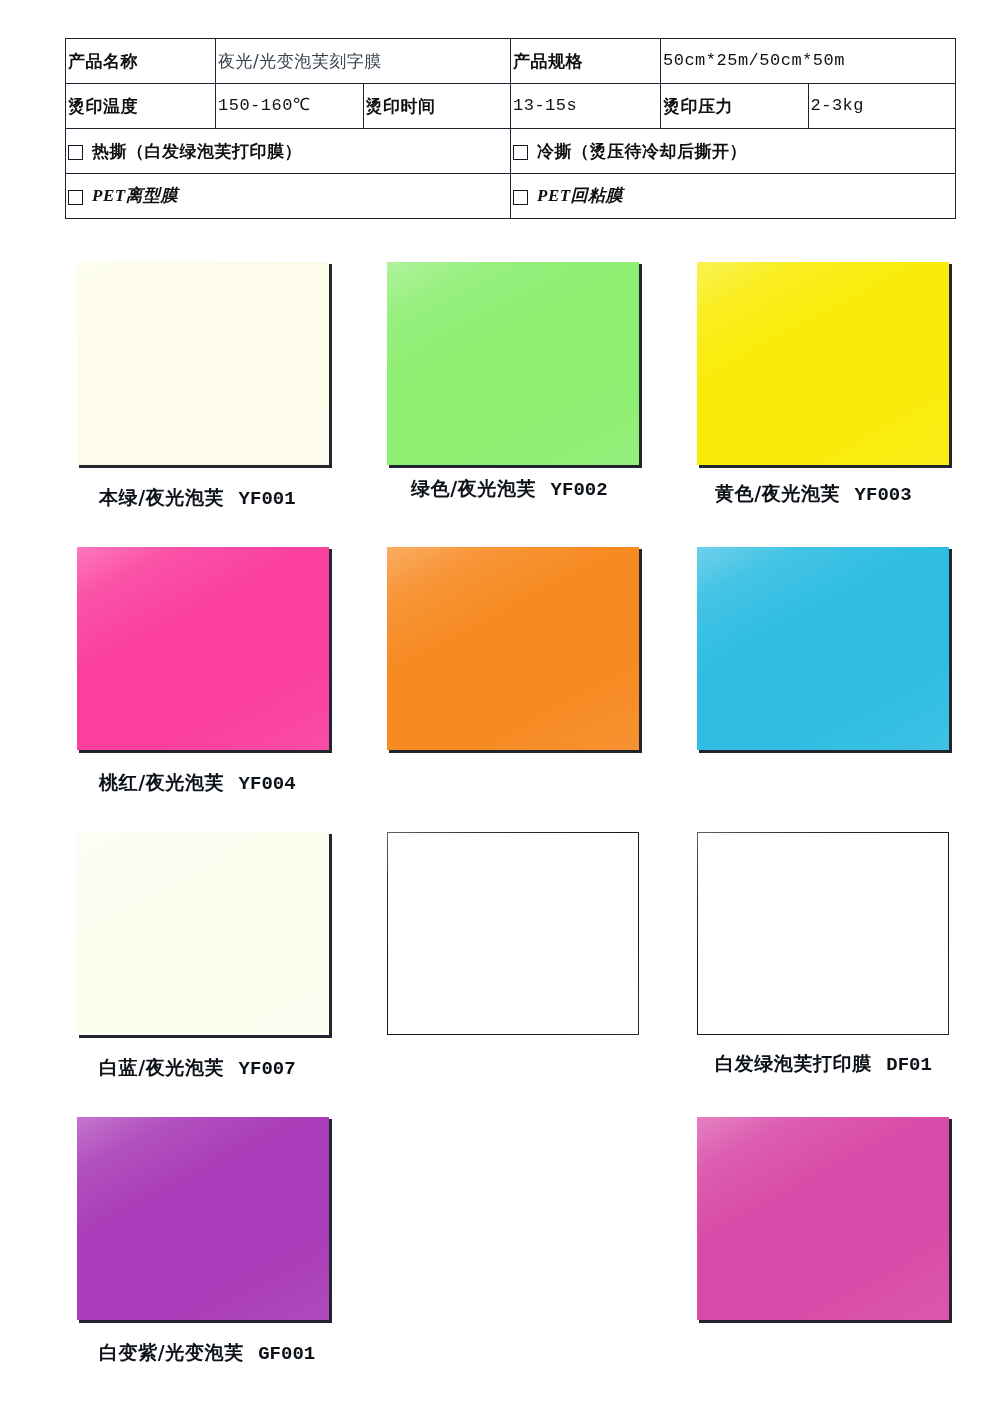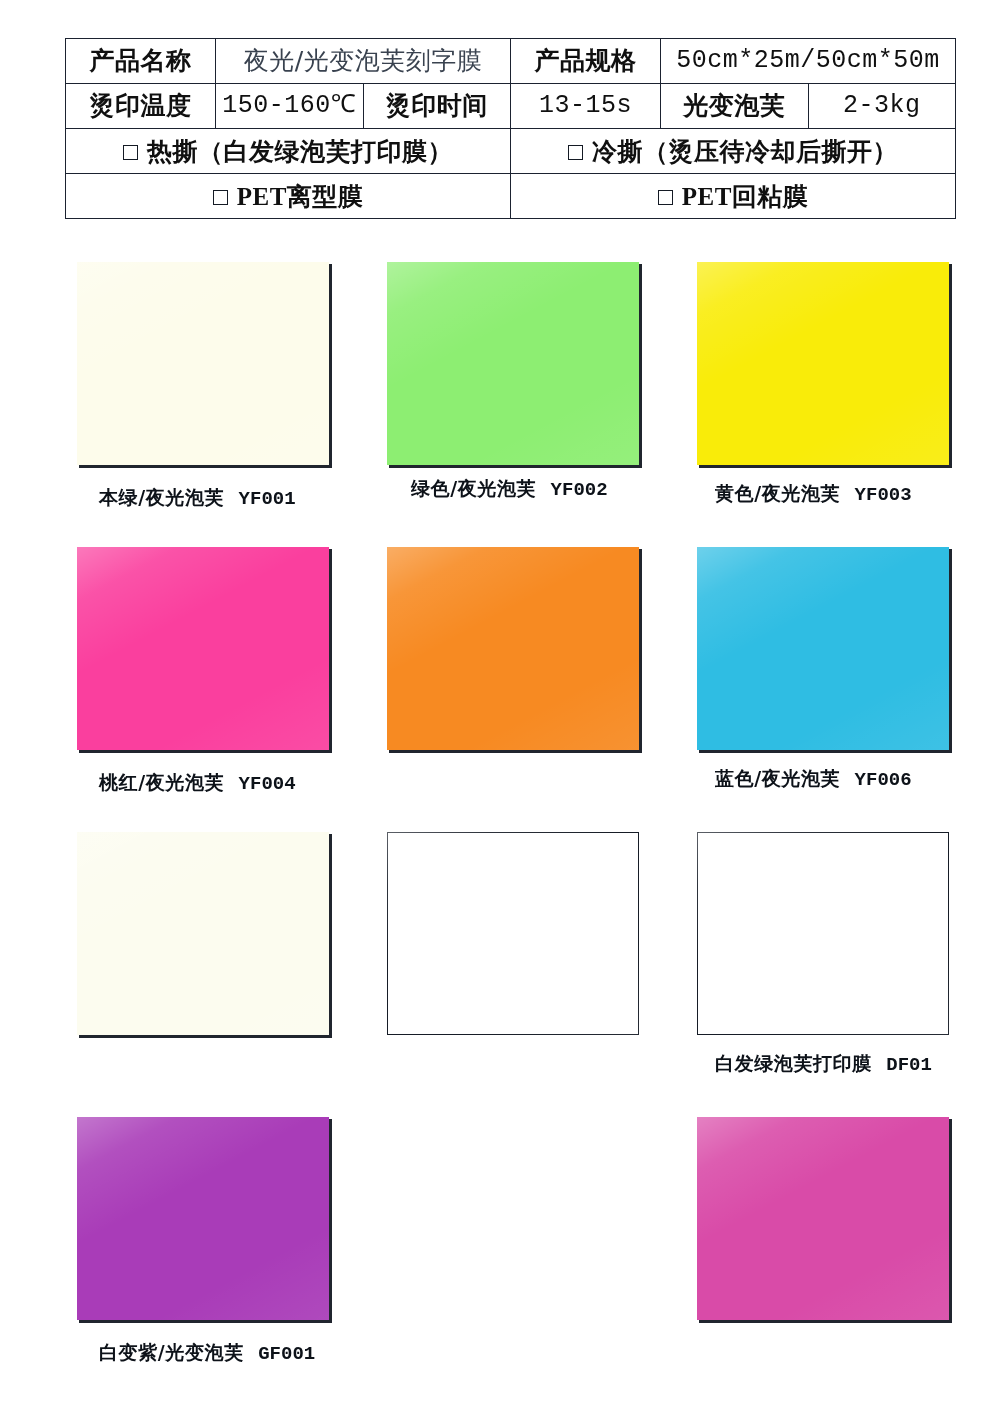--- a/index.html
+++ b/index.html
@@ -21,23 +21,23 @@
     position: absolute;
     left: 65px;
     top: 38px;
     width: 870px;
     border-collapse: collapse;
     table-layout: fixed;
   }
   .spec-table td {
     border: 1.6px solid #1b2230;
     height: 44px;
-    text-align: center;
+    text-align: left;
     vertical-align: middle;
-    font-size: 25px;
+    font-size: 17px;
     letter-spacing: 0.5px;
     padding: 0 2px;
     line-height: 1.1;
   }
   .cjk {
     font-family: "DejaVu Sans", "Liberation Sans", sans-serif;
     font-weight: bold;
     font-size: 19px;
     letter-spacing: 1.5px;
   }
@@ -68,20 +68,21 @@
     position: relative;
     top: 1px;
     vertical-align: middle;
   }
   .chk-label {
     vertical-align: middle;
   }
   .pet-label {
     font-family: "Liberation Serif", serif;
     font-weight: bold;
+    font-style: italic;
   }
 
   
   .swatch-grid {
     position: absolute;
     left: 0;
     top: 262px;
     width: 1000px;
   }
   .swatch-row {
@@ -169,21 +170,21 @@
       <td class="cjk" style="width:145px">产品名称</td>
       <td class="cjk-light" style="width:290px" colspan="2">夜光/光变泡芙刻字膜</td>
       <td class="cjk" style="width:145px">产品规格</td>
       <td class="mono-val" style="width:290px" colspan="2">50cm*25m/50cm*50m</td>
     </tr>
     <tr>
       <td class="cjk">烫印温度</td>
       <td class="mono-val" style="width:145px">150-160℃</td>
       <td class="cjk" style="width:145px">烫印时间</td>
       <td class="mono-val">13-15s</td>
-      <td class="cjk" style="width:145px">光变泡芙</td>
+      <td class="cjk" style="width:145px">烫印压力</td>
       <td class="mono-val" style="width:145px">2-3kg</td>
     </tr>
     <tr>
       <td class="chk-cell" colspan="3">
         <span class="chk-box"></span><span class="chk-label">热撕（白发绿泡芙打印膜）</span>
       </td>
       <td class="chk-cell" colspan="3">
         <span class="chk-box"></span><span class="chk-label">冷撕（烫压待冷却后撕开）</span>
       </td>
     </tr>
@@ -246,31 +247,31 @@
           <div class="shadow-r"></div>
         </div>
       </div>
       <div class="swatch-cell c2">
         <div class="swatch">
           <div class="tint" style="background: rgb(47, 189, 227);"></div>
           <div class="sheen"></div>
           <div class="shadow-b"></div>
           <div class="shadow-r"></div>
         </div>
-        <div class="swatch-label"><span>蓝色/夜光泡芙</span>&nbsp;&nbsp;<span class="code">YF006</span></div>
       </div>
     </div>
     <div class="swatch-row">
       <div class="swatch-cell c0">
         <div class="swatch">
           <div class="tint" style="background: rgb(252, 252, 239);"></div>
           <div class="sheen"></div>
           <div class="shadow-b"></div>
           <div class="shadow-r"></div>
         </div>
+        <div class="swatch-label"><span>白蓝/夜光泡芙</span>&nbsp;&nbsp;<span class="code">YF007</span></div>
       </div>
       <div class="swatch-cell c1">
         <div class="swatch outline no-shadow">
           <div class="tint" style="background: rgb(255, 255, 255);"></div>
           <div class="sheen"></div>
         </div>
         <div class="swatch-label empty"><span></span>&nbsp;&nbsp;<span class="code"></span></div>
       </div>
       <div class="swatch-cell c2">
         <div class="swatch outline no-shadow">

